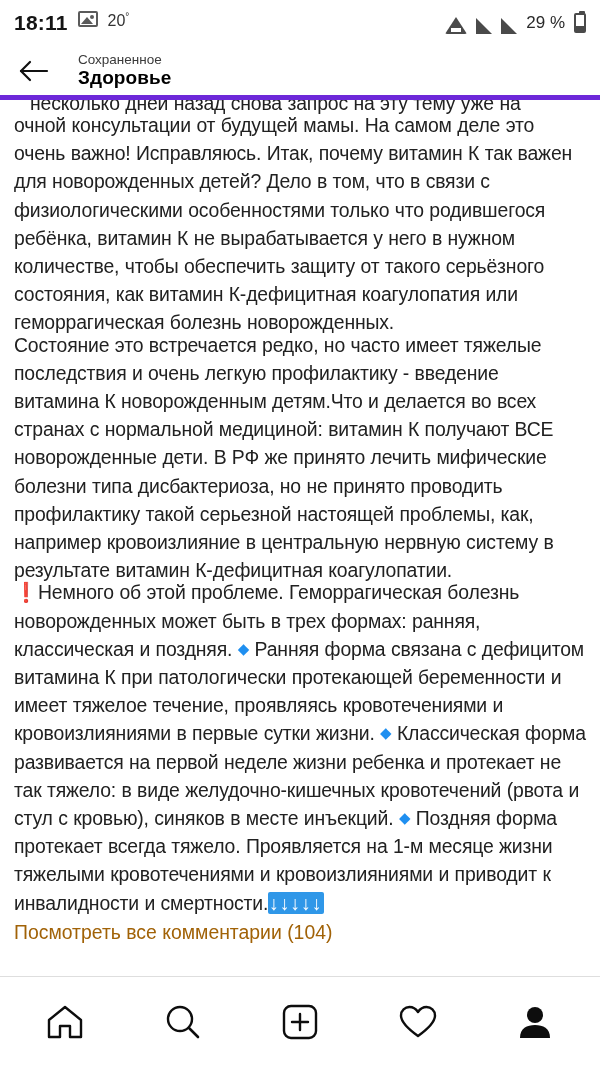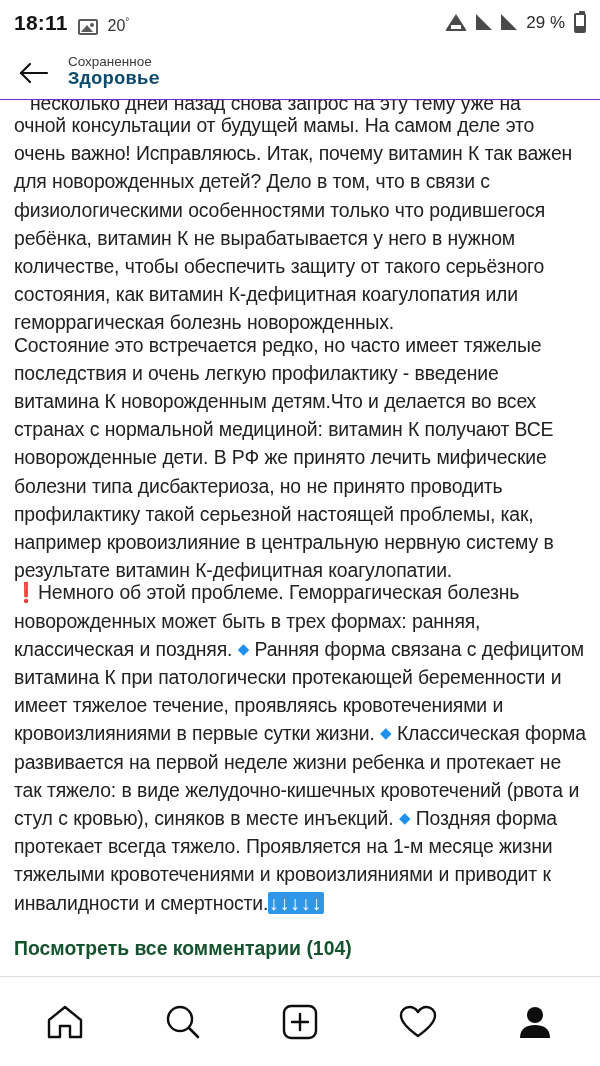--- a/index.html
+++ b/index.html
@@ -22,21 +22,21 @@
     height: 46px;
     flex: 0 0 46px;
     display: flex;
     align-items: center;
     padding: 0 14px;
     background: #ffffff;
     color: #1a1a1a;
   }
   .sb-left {
     display: flex;
-    align-items: flex-end;
+    align-items: flex-start;
     gap: 10px;
   }
   .sb-clock {
     font-size: 21px;
     font-weight: bold;
     letter-spacing: .2px;
     color: #141414;
   }
   .sb-img-icon {
     width: 20px; height: 16px;
@@ -67,21 +67,21 @@
     color: #333;
     position: relative;
   }
   .sb-temp .deg {
     font-size: 10px;
     vertical-align: super;
   }
   .sb-right {
     margin-left: auto;
     display: flex;
-    align-items: flex-start;
+    align-items: flex-end;
     gap: 9px;
   }
   .ic-wifi {
     width: 0; height: 0;
     border-left: 11px solid transparent;
     border-right: 11px solid transparent;
     border-bottom: 17px solid #4a4a4a;
     border-radius: 2px;
     transform: translateY(1px);
     position: relative;
@@ -118,43 +118,42 @@
     background:#4a4a4a;
     border-radius:1px;
   }
 
   
   .appbar {
     flex: 0 0 54px;
     display: flex;
     align-items: center;
     padding: 0 18px;
-    gap: 18px;
+    gap: 28px;
     background: #ffffff;
-    border-bottom: 1px solid #6d28d9;
+    border-bottom: 5px solid #6d28d9;
   }
   .back-arrow {
     width: 32px; height: 32px;
     display: flex;
     align-items: center;
     justify-content: center;
     cursor: pointer;
   }
   .back-arrow svg { display:block; }
   .title-wrap { display: flex; flex-direction: column; line-height: 1.12; }
   .title-top {
     font-size: 13.5px;
     color: #3a3a3a;
   }
   .title-main {
     font-size: 19px;
     font-weight: bold;
-    color: #0c4a6e;
+    color: #000000;
     letter-spacing: .1px;
-    font-family: Liberation Mono, monospace;
   }
 
   
   .content {
     flex: 1 1 auto;
     overflow: hidden;
     position: relative;
     padding: 0 14px;
     background: #fff;
   }
@@ -182,26 +181,25 @@
   }
   .bullet-blue { color: #1f8ff0; font-size: 15px; vertical-align: 2px; }
   .arrows {
     background: #2f97e8;
     color: #ffffff;
     letter-spacing: 1px;
     padding: 0 1px;
     border-radius: 2px;
   }
   .comments {
-    margin-top: 20px;
+    margin-top: 4px;
     font-size: 19.4px;
-    color: #14532d;
+    color: #a16207;
     height: 22px;
     overflow: hidden;
-    font-weight: bold;
   }
 
   
   .bottomnav {
     flex: 0 0 90px;
     border-top: 1px solid #dedede;
     background: #fff;
     display: flex;
     align-items: center;
     justify-content: space-around;

